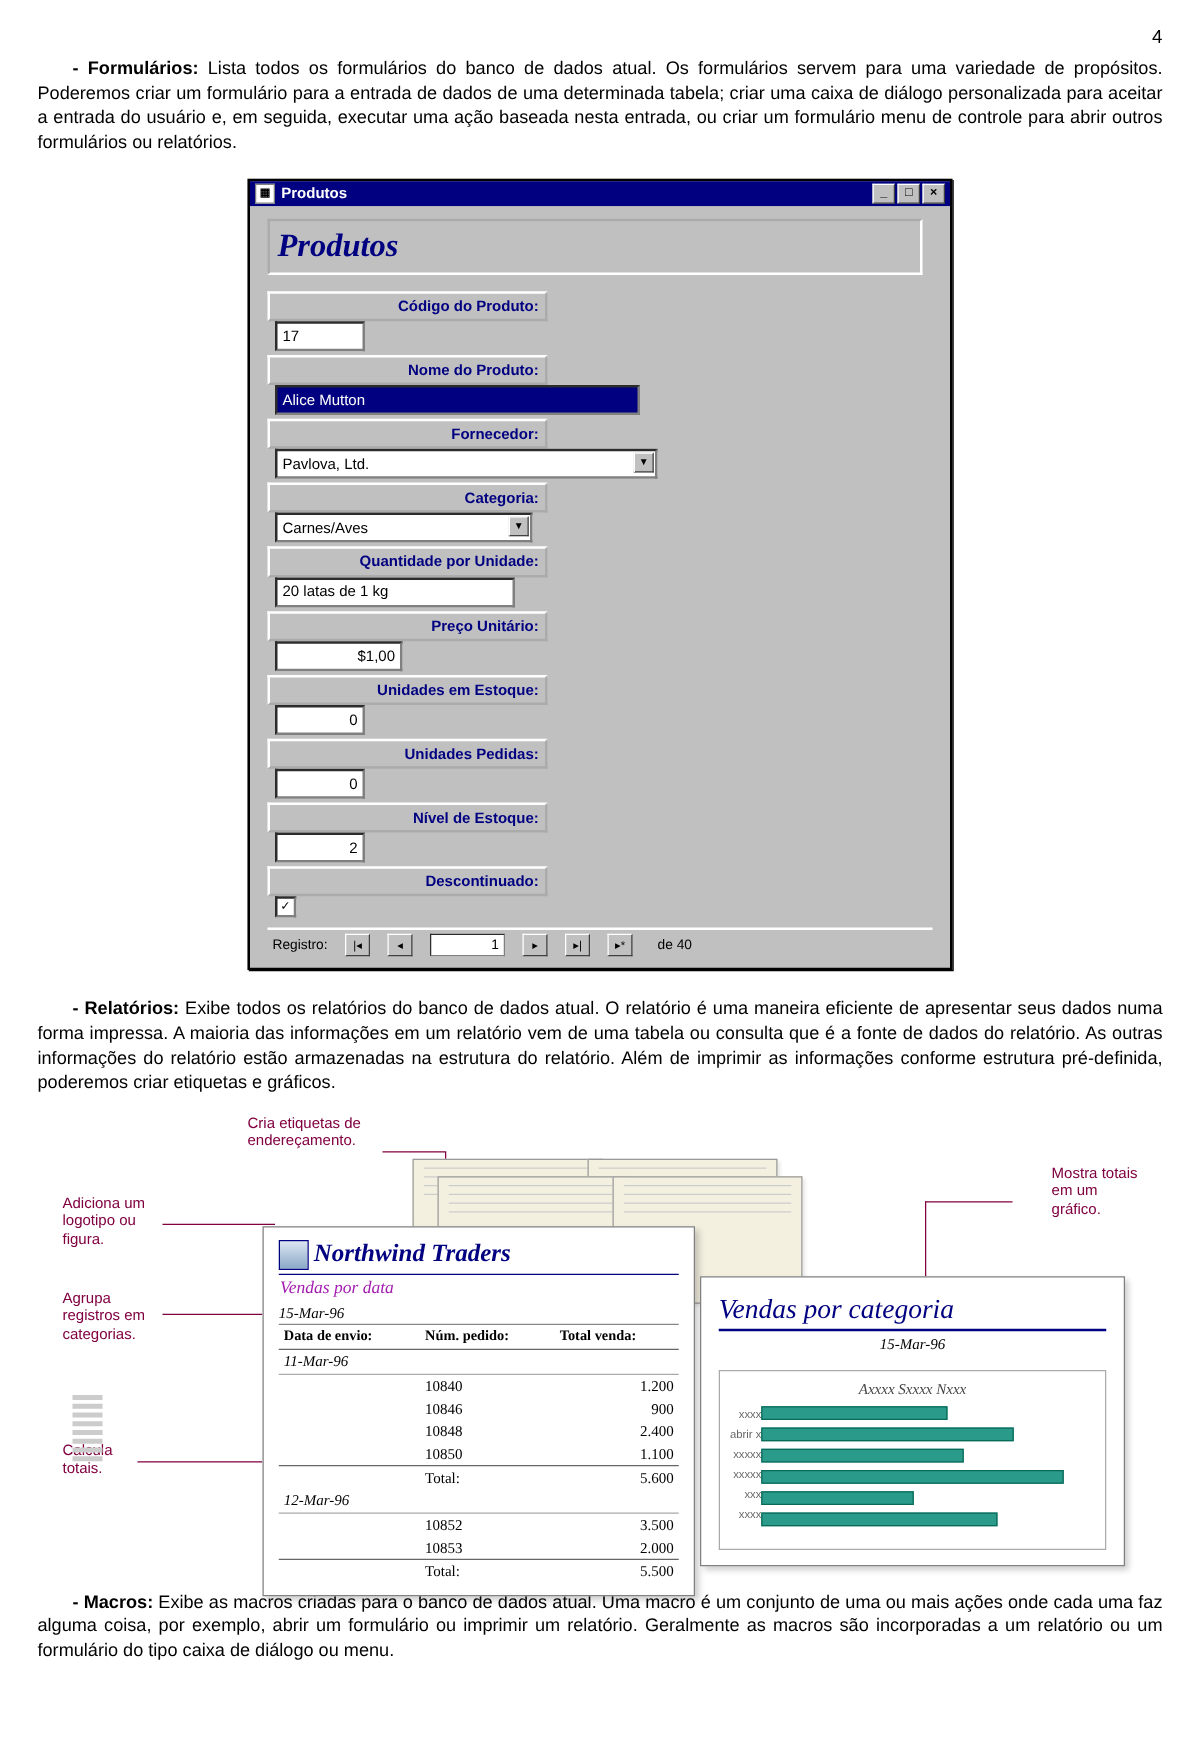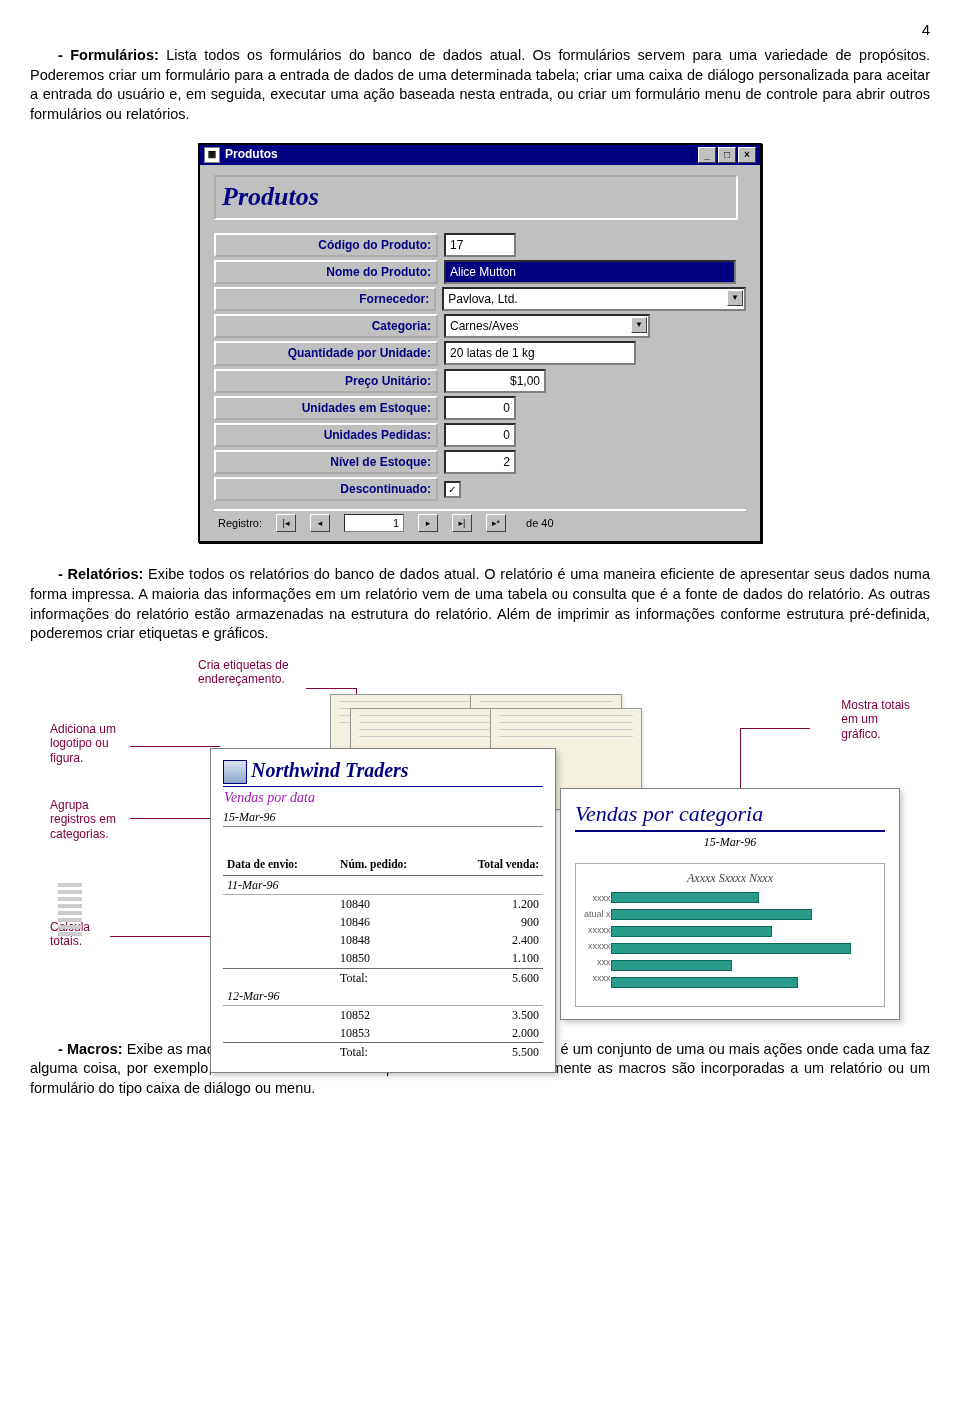--- a/index.html
+++ b/index.html
@@ -27,21 +27,21 @@
     font-weight:bold; font-size:12px;
   }
   .titlebar .ticon { width:14px; height:14px; background:#fff; margin-right:5px; border:1px solid #808080; display:flex;align-items:center;justify-content:center;font-size:9px;color:#000;}
   .titlebar .wbtns { margin-left:auto; display:flex; gap:2px; }
   .wbtn { width:16px; height:14px; background:#c0c0c0; border:1px solid #fff; border-right-color:#404040; border-bottom-color:#404040; display:flex;align-items:center;justify-content:center;font-size:10px;font-weight:bold;color:#000;}
   .form-body { background:#c0c0c0; padding:10px 14px 6px; }
   .form-title {
     color:#000080; font-family:"Times New Roman", serif; font-size:26px; font-weight:bold; font-style:italic;
     border:2px inset #fff; background:#c0c0c0; padding:2px 6px 4px; margin-bottom:10px; display:inline-block; width:508px;
   }
-  .frow { display:flex; align-items:center; margin:3px 0; }
+  .frow { display:flex; margin:3px 0;flex-direction:column; }
   .flabel {
     width:210px; text-align:right; padding:2px 5px; font-weight:bold; color:#000080;
     border:2px outset #fff; background:#c0c0c0; font-size:12px;
   }
   .fval {
     margin-left:6px; background:#fff; border:2px inset #808080; height:18px; padding:1px 4px; font-size:12px;
     display:flex; align-items:center;
   }
   .fval.sel { background:#000080; color:#fff; }
   .fval.combo { position:relative; padding-right:18px; }
@@ -56,21 +56,21 @@
   .recnum { width:50px; background:#fff; border:1px inset #808080; text-align:right; padding:1px 4px; height:14px;}
   .reports-wrap { display:flex; justify-content:center; margin:14px 0 22px; position:relative; }
   .reports { width:860px; height:360px; position:relative; font-family:"MS Sans Serif", Tahoma, sans-serif; font-size:11px; }
   .callout { position:absolute; color:#800040; font-size:12px; line-height:1.2; }
   .callout-line { position:absolute; background:#800040; height:1px; }
   .callout-line.v { width:1px; height:auto; }
   .rpt1 { left:160px; top:90px; width:320px; background:#fff; border:1px solid #808080; box-shadow:3px 3px 5px rgba(0,0,0,.2); padding:8px 12px 10px; position:absolute;}
   .rpt1 .rtitle { color:#000080; font-family:"Times New Roman",serif; font-size:20px; font-style:italic; font-weight:bold; border-bottom:1.5px solid #000080; padding-bottom:2px;}
   .rpt1 .rsub { font-family:"Times New Roman",serif; font-style:italic; font-size:14px; color:#a21caf; margin:2px 1px 1px;}
   .rpt1 .rdate { font-family:"Times New Roman",serif; font-style:italic; font-size:12px; border-bottom:1px solid #888; padding-bottom:1px;}
-  .rpt1 table { width:100%; border-collapse:collapse; font-size:12px; font-family:"Times New Roman",serif;margin-top:28px;}
+  .rpt1 table { width:100%; border-collapse:collapse; font-size:12px; font-family:"Times New Roman",serif;}
   .rpt1 th { text-align:left; border-bottom:1px solid #666; font-weight:bold; padding:2px 4px; font-size:11.5px;}
   .rpt1 td { padding:1px 4px; }
   .rpt1 .trow td { font-weight:normal; border-top:1px solid #666; }
   .rpt1 .grouprow td { font-style:italic; border-bottom:1px solid #aaa; }
   .ship-icon { width:22px; height:22px; display:inline-block; vertical-align:middle; margin-right:4px; border:1px solid #000080; position:relative; background:linear-gradient(#dce6f2,#8aa8c8);}
   .rpt2 { position:absolute; right:10px; top:130px; width:310px; height:210px; background:#fff; border:1px solid #808080; box-shadow:3px 3px 5px rgba(0,0,0,.2); padding:10px 14px;}
   .rpt2 .r2title { color:#000080; font-family:"Times New Roman",serif; font-style:italic; font-size:22px; text-align:left; border-bottom:2px solid #000080; padding-bottom:2px;}
   .rpt2 .r2date { text-align:center; font-family:"Times New Roman",serif; font-style:italic; font-size:12px; margin:2px 0 12px;}
   .chartbox { border:1px solid #aaa; height:130px; padding:6px 8px; display:flex; gap:10px; align-items:flex-start;}
   .chart-labels { font-size:9px; color:#666; line-height:16px; text-align:right; }
@@ -242,21 +242,21 @@
 
     <div class="rpt1">
       <div class="rtitle"><span class="ship-icon"></span><span>Northwind Traders</span></div>
       <div class="rsub">Vendas por data</div>
       <div class="rdate">15-Mar-96</div>
       <table>
         <tbody>
             <tr>
           <th>Data de envio:</th>
           <th>Núm. pedido:</th>
-          <th style="text-align:right">Total venda:</th>
+          <th style="text-align:left">Total venda:</th>
         </tr>
         <tr class="grouprow">
               <td colspan="3">11-Mar-96</td>
             </tr>
         <tr>
               <td></td>
               <td>10840</td>
               <td style="text-align:right">1.200</td>
             </tr>
         <tr>
@@ -303,21 +303,21 @@
 
     <div class="rpt2">
       <div class="r2title">Vendas por categoria</div>
       <div class="r2date">15-Mar-96</div>
       <div class="chartbox">
         <div style="flex:1">
           <div class="chart-title">Axxxx Sxxxx Nxxx</div>
           <div style="display:flex;gap:0">
             <div class="chart-labels">
               <div>xxxx</div>
-              <div>atual x</div>
+              <div>abrir x</div>
               <div>xxxxx</div>
               <div>xxxxx</div>
               <div>xxx</div>
               <div>xxxx</div>
             </div>
             <div class="chart-bars" id="chart-bars">
                 <div class="bar" style="width: 55%;"></div>
                 <div class="bar" style="width: 75%;"></div>
                 <div class="bar" style="width: 60%;"></div>
                 <div class="bar" style="width: 90%;"></div>

